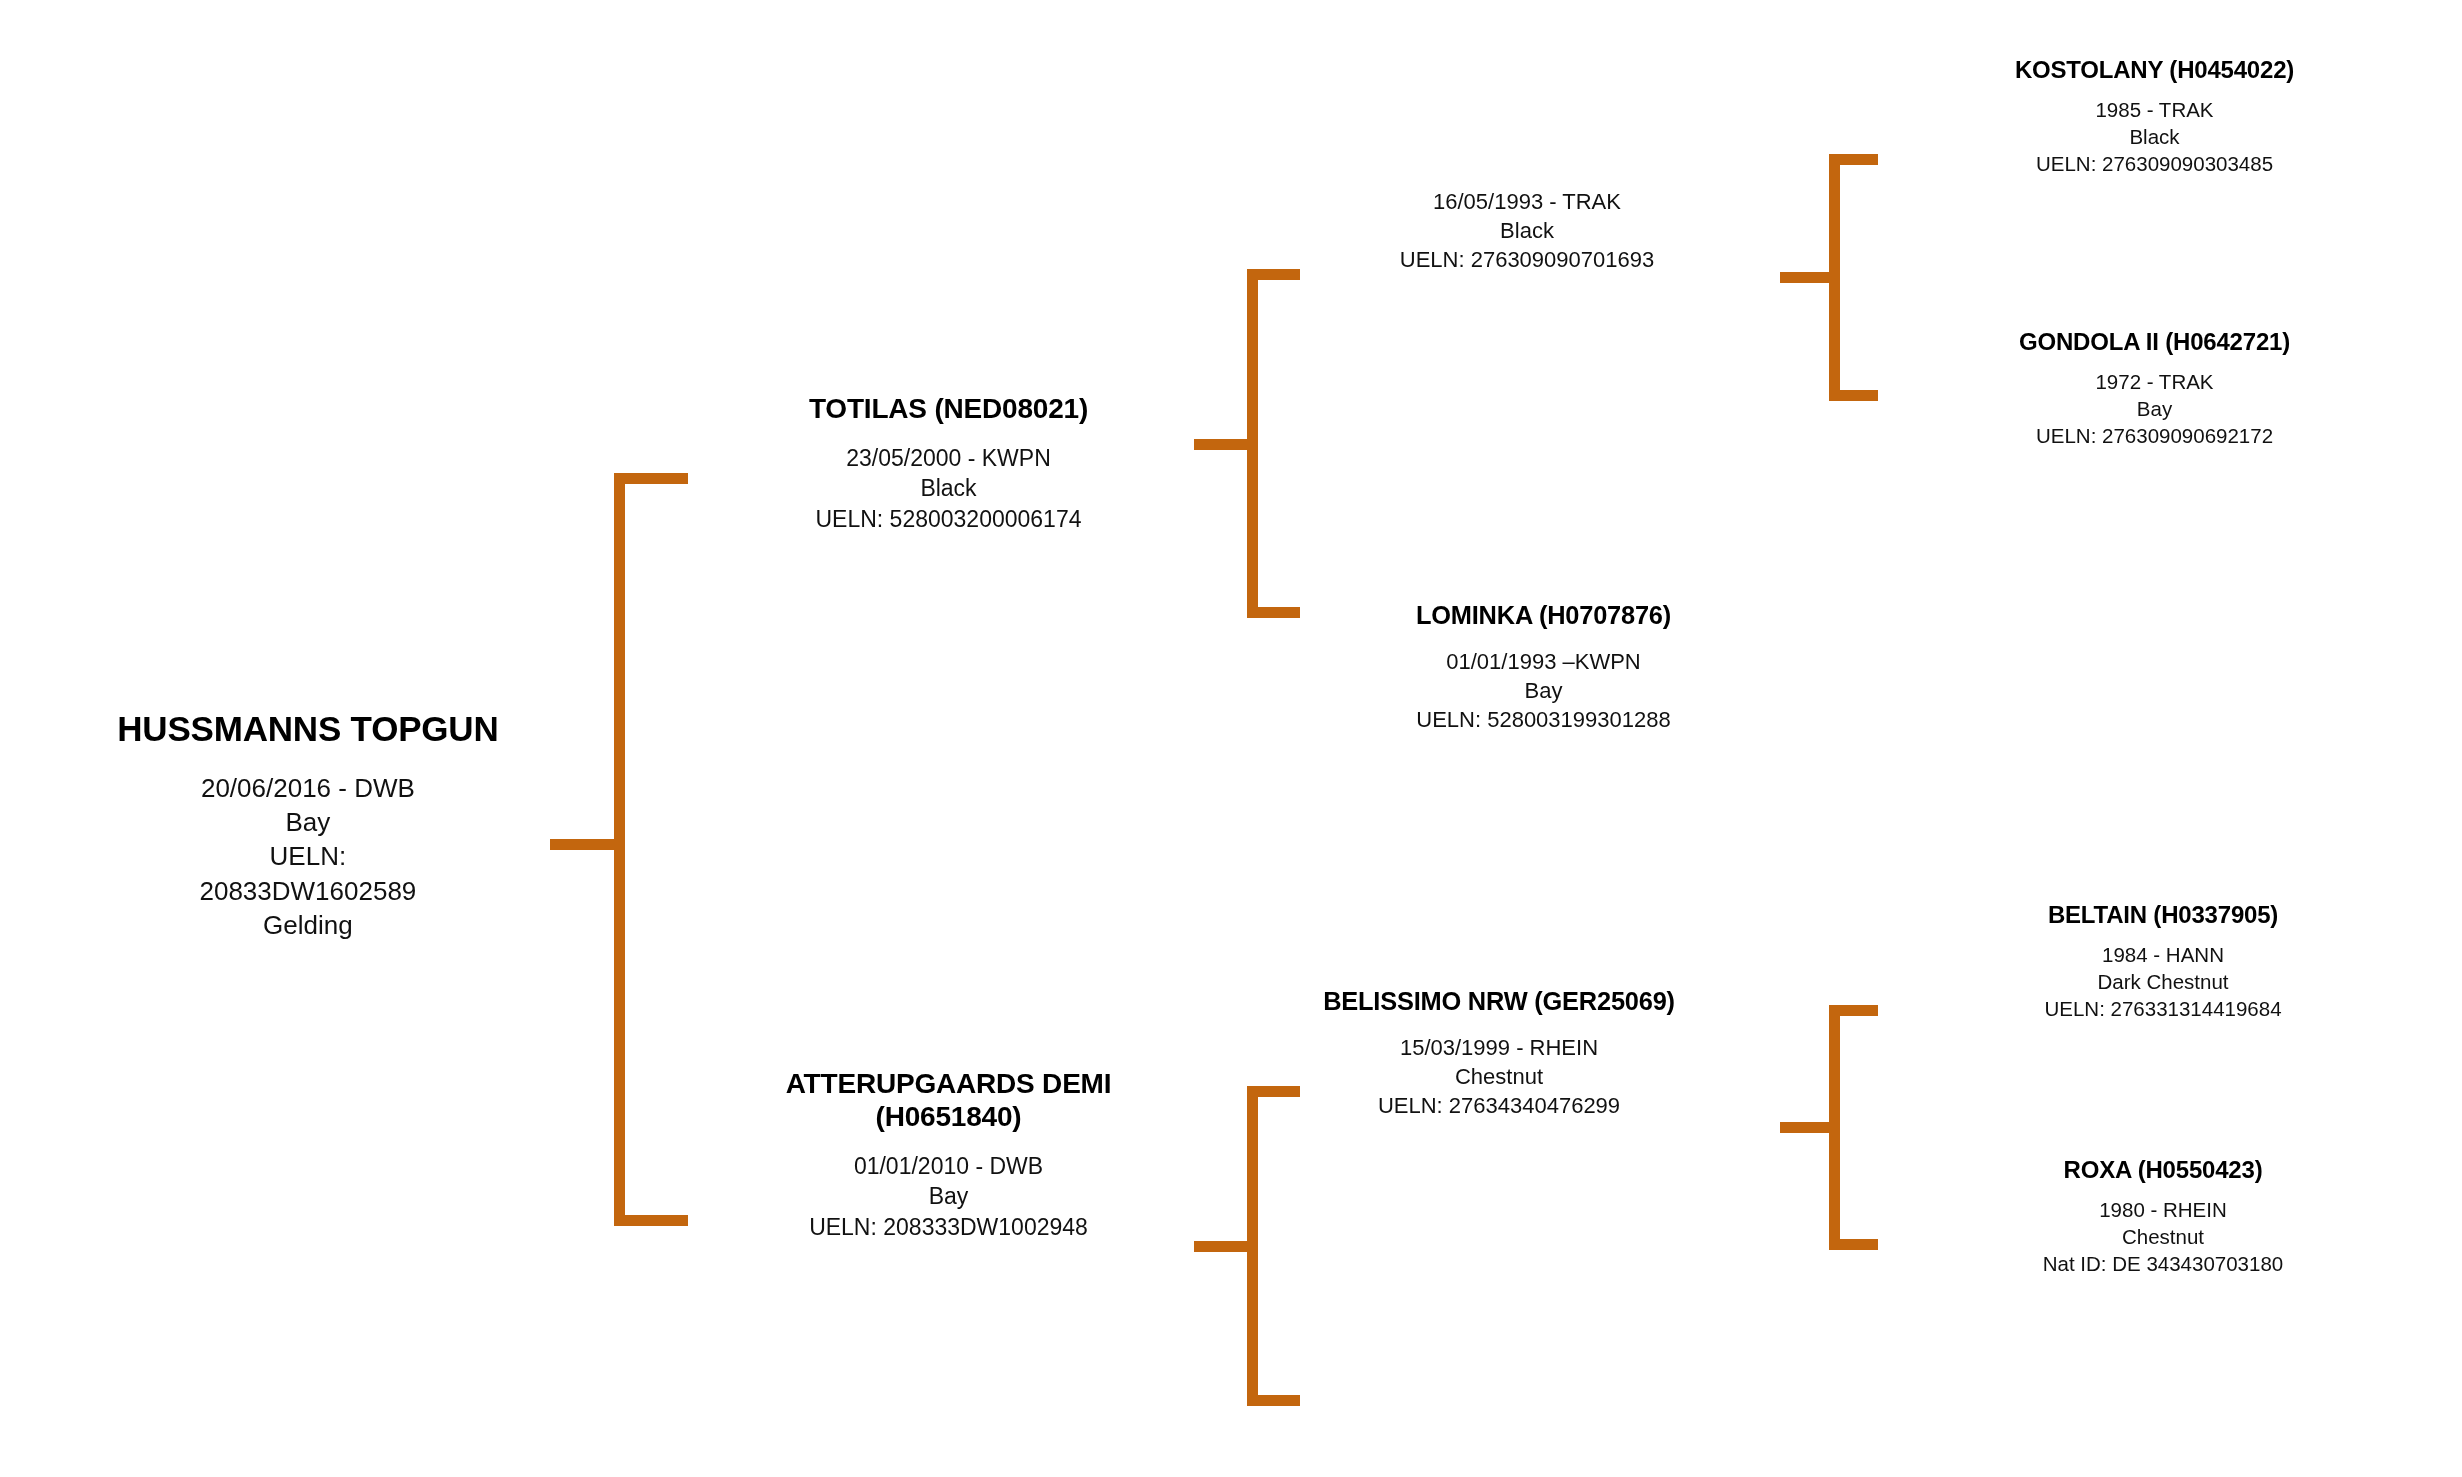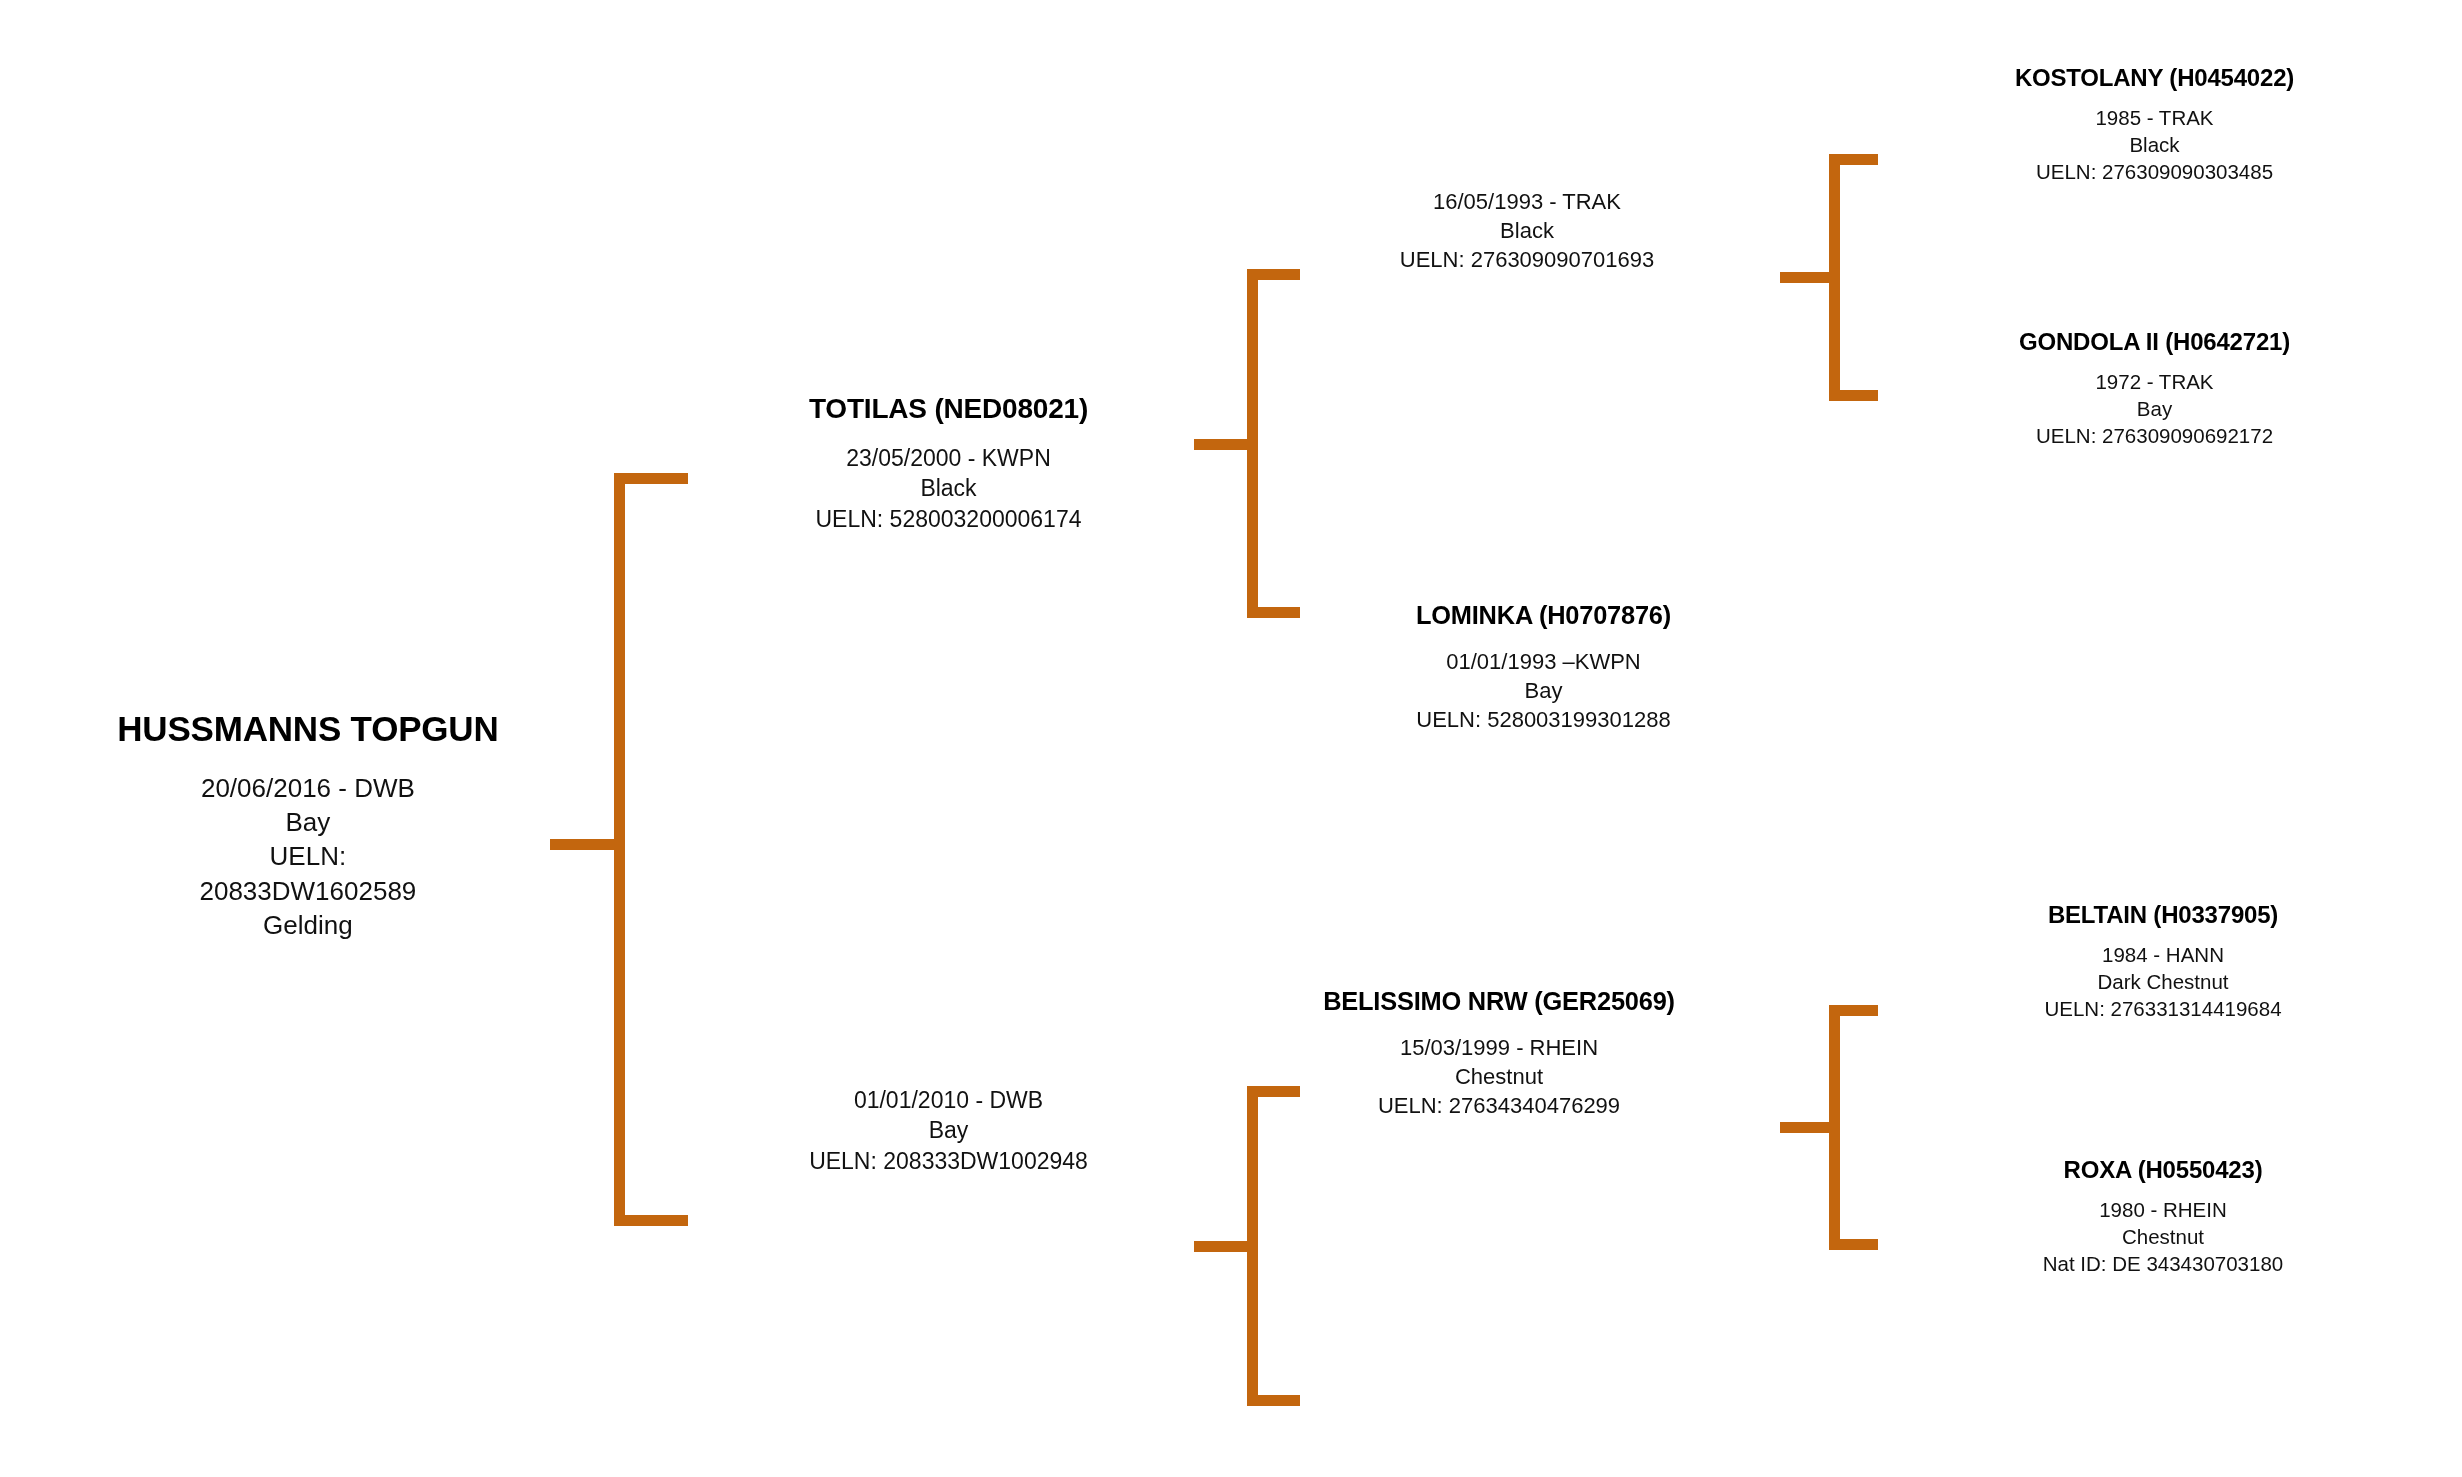--- a/index.html
+++ b/index.html
@@ -114,20 +114,22 @@
   </div>
 
   <div class="node gen1" style="left:698px; top:392px; width:501px;">
     <div class="nm">TOTILAS (NED08021)</div>
     <div class="det">23/05/2000 - KWPN
 Black
 UELN: 528003200006174</div>
   </div>
 
   <div class="node gen1" style="left:698px; top:1067px; width:501px;">
+    <div class="nm">ATTERUPGAARDS DEMI
+(H0651840)</div>
     <div class="det">01/01/2010 - DWB
 Bay
 UELN: 208333DW1002948</div>
   </div>
 
   <div class="node gen2" style="left:1256px; top:171px; width:542px;">
     <div class="det">16/05/1993 - TRAK
 Black
 UELN: 276309090701693</div>
   </div>
@@ -139,21 +141,21 @@
 UELN: 528003199301288</div>
   </div>
 
   <div class="node gen2" style="left:1228px; top:987px; width:542px;">
     <div class="nm">BELISSIMO NRW (GER25069)</div>
     <div class="det">15/03/1999 - RHEIN
 Chestnut
 UELN: 27634340476299</div>
   </div>
 
-  <div class="node gen3" style="left:1863px; top:64px; width:583px;">
+  <div class="node gen3" style="left:1863px; top:56px; width:583px;">
     <div class="nm">KOSTOLANY (H0454022)</div>
     <div class="det">1985 - TRAK
 Black
 UELN: 276309090303485</div>
   </div>
 
   <div class="node gen3" style="left:1863px; top:328px; width:583px;">
     <div class="nm">GONDOLA II (H0642721)</div>
     <div class="det">1972 - TRAK
 Bay

